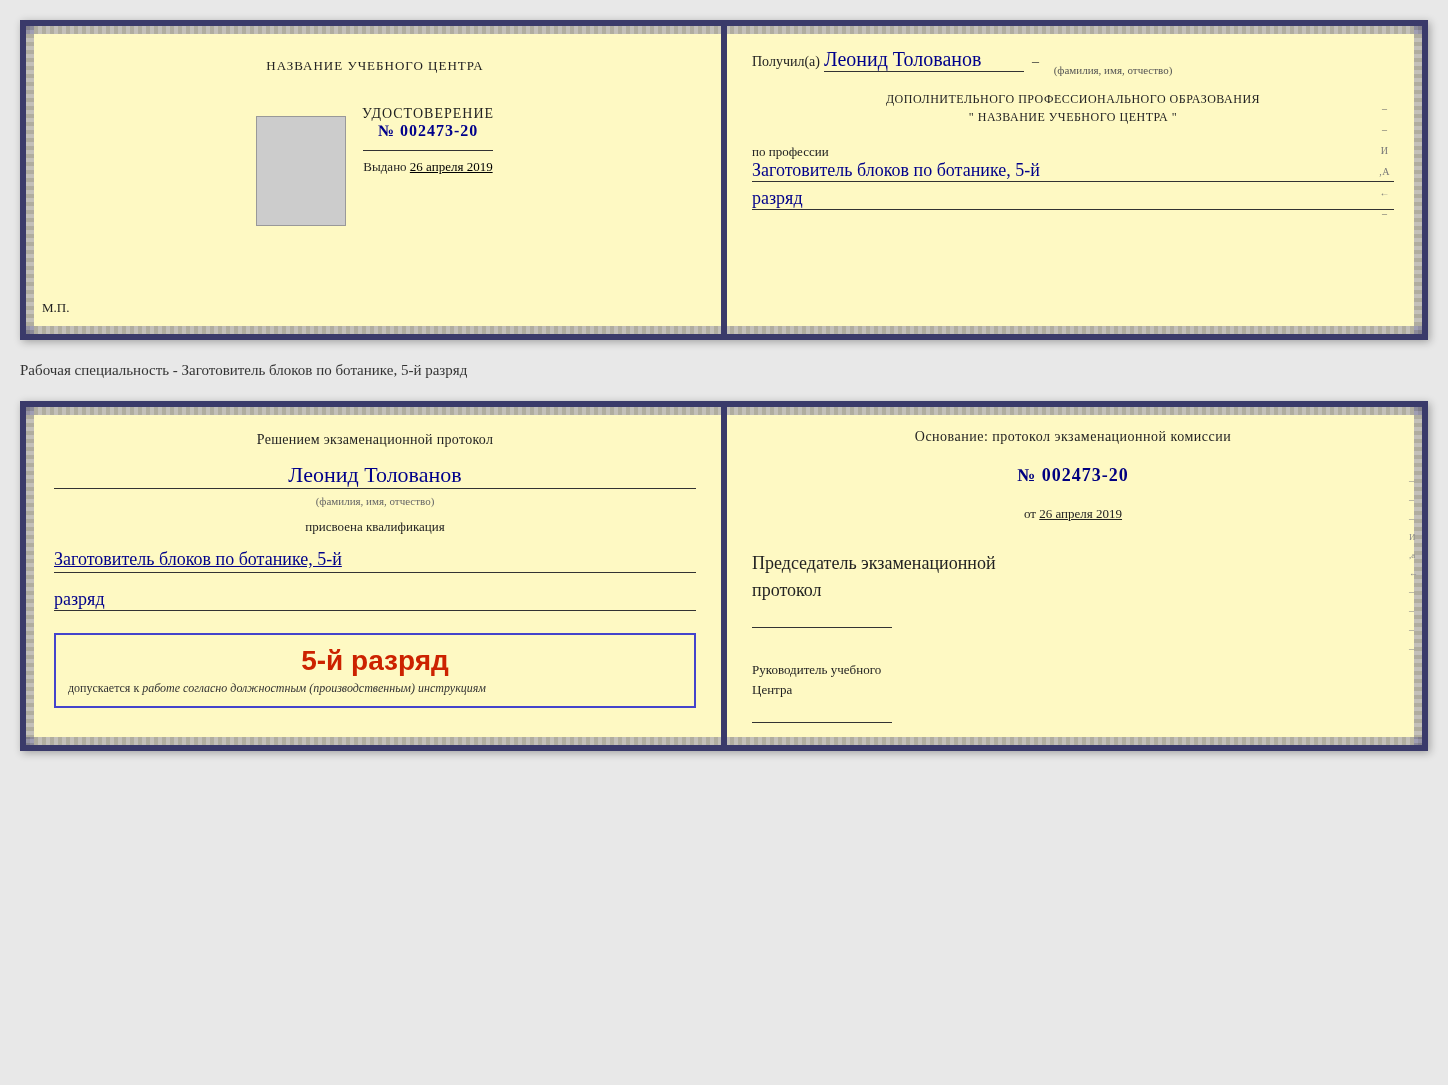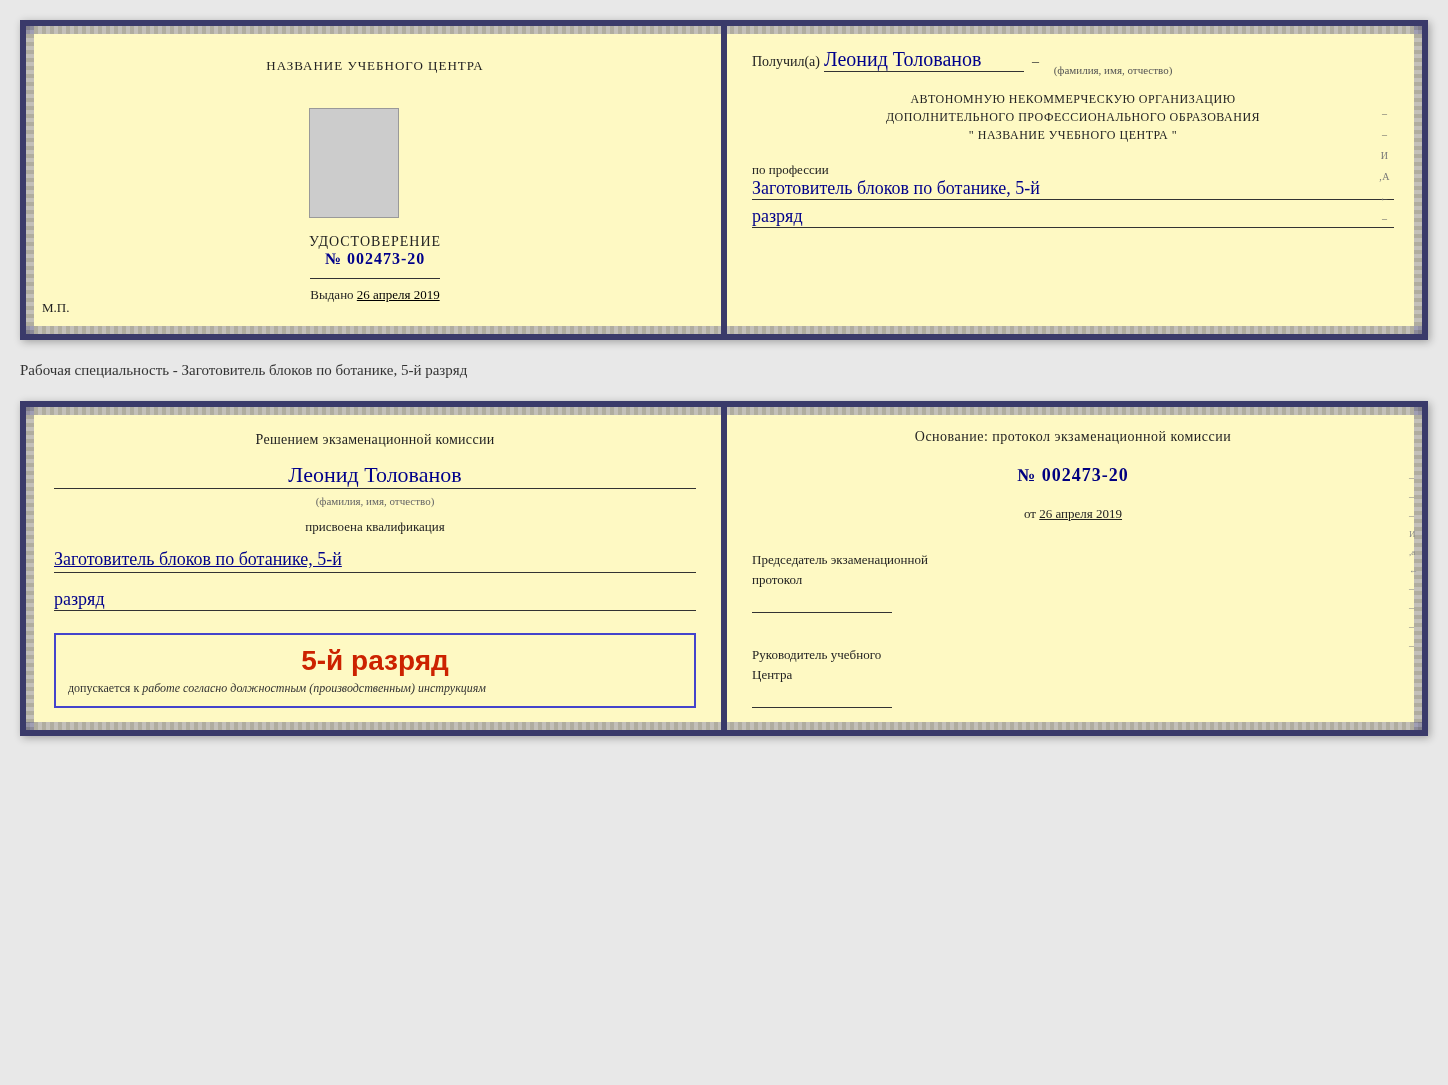--- a/index.html
+++ b/index.html
@@ -348,21 +348,21 @@
 
     .ot-date .date-val {
       text-decoration: underline;
     }
 
     .predsedatel-block {
       margin-top: 8px;
     }
 
     .predsedatel-label {
-      font-size: 13px;
+      font-size: 18px;
       color: #222;
       line-height: 1.5;
     }
 
     .signature-line {
       border-bottom: 1px solid #333;
       width: 140px;
       height: 20px;
       margin-top: 4px;
     }
@@ -394,21 +394,21 @@
 <div class="page-container">
 
   <div class="cert-book">
     <div class="border-top"></div>
     <div class="border-bottom"></div>
     <div class="border-left"></div>
     <div class="border-right"></div>
 
     <div class="cert-left cert1-left">
       <div class="training-center-label">НАЗВАНИЕ УЧЕБНОГО ЦЕНТРА</div>
-      <div style="display:flex; gap:16px; align-items:flex-start; margin-top:6px;flex-direction:column;">
+      <div style="display:flex; gap:16px; align-items:flex-start; margin-top:14px;">
         <div class="photo-placeholder"></div>
         <div class="udostoverenie-block">
           <div class="udostoverenie-title">УДОСТОВЕРЕНИЕ</div>
           <div class="cert-number">
             <span>№</span>
             <span>002473-20</span>
           </div>
           <div style="border-bottom:1px solid #333; width:130px; margin:10px auto 0;"></div>
           <div class="vydano-line">
             <span>Выдано</span>
@@ -425,21 +425,20 @@
         <div class="poluchil-line">
           <span class="poluchil-text">Получил(а)</span>
           <span class="poluchil-name">Леонид Толованов</span>
           <span class="poluchil-dash">–</span>
         </div>
         <div class="fio-label">(фамилия, имя, отчество)</div>
       </div>
 
 
       <div class="org-block" style="position:relative;">
-        <div>АВТОНОМНУЮ НЕКОММЕРЧЕСКУЮ ОРГАНИЗАЦИЮ</div>
         <div>ДОПОЛНИТЕЛЬНОГО ПРОФЕССИОНАЛЬНОГО ОБРАЗОВАНИЯ</div>
         <div>"  НАЗВАНИЕ УЧЕБНОГО ЦЕНТРА  "</div>
         <div class="right-side-marks">
           <span>–</span>
           <span>–</span>
           <span style="font-size:10px;color:#777;">И</span>
           <span style="font-size:10px;color:#777;">,а</span>
           <span style="font-size:10px;color:#777;">←</span>
           <span>–</span>
         </div>
@@ -455,21 +454,21 @@
 
   <div class="specialty-label">Рабочая специальность - Заготовитель блоков по ботанике, 5-й разряд</div>
 
   <div class="cert-book">
     <div class="border-top"></div>
     <div class="border-bottom"></div>
     <div class="border-left"></div>
     <div class="border-right"></div>
 
     <div class="cert-left cert2-left">
-      <div class="resheniem-text">Решением экзаменационной комиссии</div>
+      <div class="resheniem-text">Решением экзаменационной протокол</div>
       <div class="name-handwritten-large">Леонид Толованов</div>
       <div class="fio-small">(фамилия, имя, отчество)</div>
       <div class="prisvoyena-text">присвоена квалификация</div>
       <span class="qualification-handwritten">Заготовитель блоков по ботанике, 5-й</span>
       <span class="razryad2-handwritten">разряд</span>
 
       <div class="stamp-box">
         <div class="stamp-rank">5-й разряд</div>
         <div class="dopuskaetsya-line">
           <span>допускается к</span>

